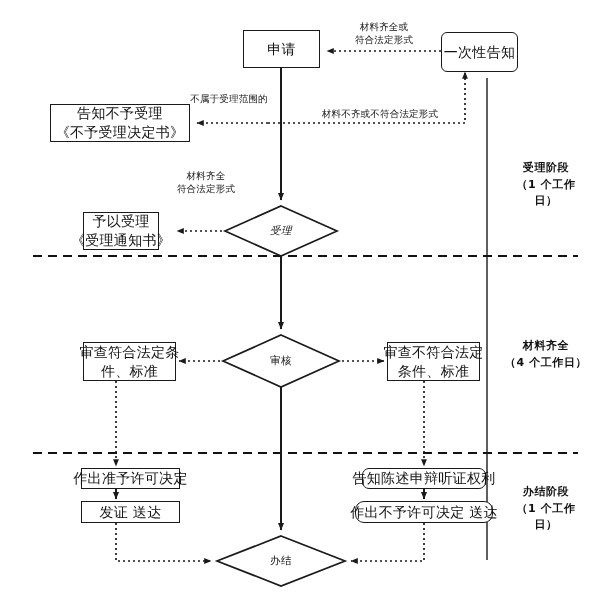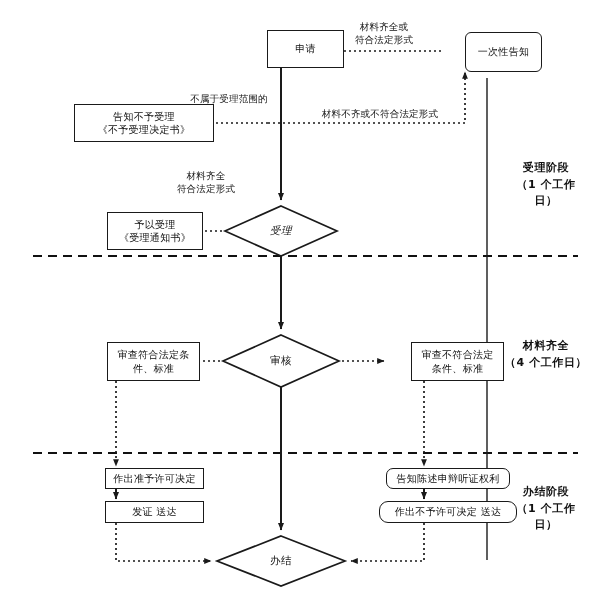--- a/index.html
+++ b/index.html
@@ -26,24 +26,23 @@
     position: absolute;
     box-sizing: border-box;
     border: 1.6px solid #1a1a1a;
     background: #ffffff;
     display: flex;
     flex-direction: column;
     align-items: center;
     justify-content: center;
     text-align: center;
     color: #111111;
-    font-size: 10px;
+    font-size: 14px;
     line-height: 1.35;
     letter-spacing: 0.3px;
-    margin-left: 24px;
   }
   .node-box span { display: block; white-space: nowrap; }
   .diamond-label {
     position: absolute;
     color: #111111;
     font-size: 10.5px;
     text-align: center;
     letter-spacing: 0.5px;
     white-space: nowrap;
     transform: translate(-50%, -50%);
@@ -126,21 +125,21 @@
 
   <div class="node-box" style="left:441px; top:32px; width:77px; height:40px;border-radius:6px;">
     <span>一次性告知</span>
   </div>
 
   <div class="node-box" style="left:50px; top:104px; width:140px; height:38px;">
     <span>告知不予受理</span>
     <span>《不予受理决定书》</span>
   </div>
 
-  <div class="node-box" style="left:83px; top:212px; width:96px; height:38px;">
+  <div class="node-box" style="left:83px; top:212px; width:76px; height:38px;">
     <span>予以受理</span>
     <span>《受理通知书》</span>
   </div>
 
   <div class="node-box" style="left:83px; top:342px; width:93px; height:39px;">
     <span>审查符合法定条</span>
     <span>件、标准</span>
   </div>
 
   <div class="node-box" style="left:387px; top:342px; width:93px; height:39px;">

